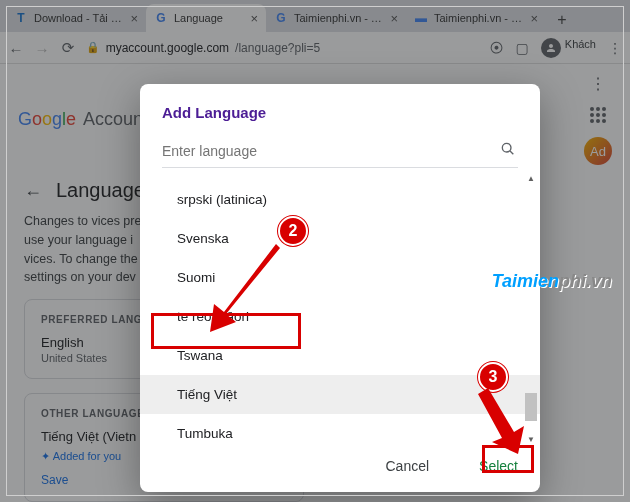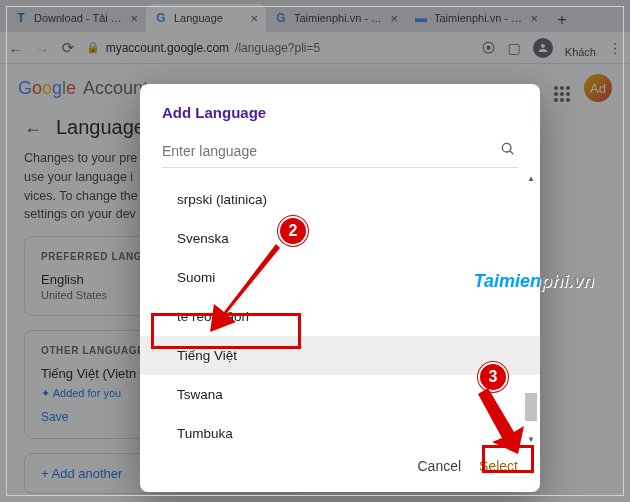--- a/index.html
+++ b/index.html
@@ -16,33 +16,33 @@
   .tab .close { font-size: 13px; color: #555; }
   .newtab { width: 24px; height: 24px; display: flex; align-items: center; justify-content: center; font-size: 16px; color: #444; margin-left: 4px; }
   .toolbar { background: #fff; display: flex; align-items: center; height: 32px; padding: 0 8px; gap: 10px; border-bottom: 1px solid #e0e0e0; }
   .nav-icn { color: #5f6368; font-size: 15px; width: 16px; text-align: center; }
   .nav-icn.disabled { color: #b8b8b8; }
   .addr { display: flex; align-items: center; gap: 6px; font-size: 12px; color: #5f6368; flex: 1; }
   .addr .lock { font-size: 11px; }
   .addr .path { color: #5f6368; }
   .tb-icons { display: flex; align-items: center; gap: 12px; }
   .tb-icn { font-size: 14px; color: #5f6368; }
-  .avatar-pill { display: flex; align-items: flex-end; gap: 12px; background: transparent; }
+  .avatar-pill { display: flex; align-items: flex-start; gap: 4px; background: transparent; }
   .avatar-pill .circle { width: 20px; height: 20px; border-radius: 50%; background: #5f6368; display: flex; align-items: center; justify-content: center; }
   .avatar-pill .circle svg { width: 12px; height: 12px; fill: #fff; }
   .avatar-pill .txt { font-size: 11px; color: #3c4043; }
 
   
   .page { position: relative; height: calc(502px - 64px); background: #fff; }
   .page-header { display: flex; align-items: center; justify-content: space-between; padding: 10px 18px; }
   .ga-logo { font-size: 18px; }
   .ga-logo .g1 { color:#4285F4;} .ga-logo .g2{color:#EA4335;} .ga-logo .g3{color:#FBBC05;}
   .ga-logo .g4{color:#4285F4;} .ga-logo .g5{color:#34A853;} .ga-logo .g6{color:#EA4335;}
   .ga-logo .acct { color:#5f6368; font-weight: 400; margin-left: 2px; }
-  .hdr-right { display:flex; align-items:flex-end; gap: 14px; }
+  .hdr-right { display:flex; align-items:center; gap: 14px; flex-direction: column; }
   .hdr-icn { color:#5f6368; font-size: 16px; }
   .apps-grid { display: grid; grid-template-columns: repeat(3,4px); grid-template-rows: repeat(3,4px); gap: 2px; }
   .apps-grid span { background:#5f6368; width:4px; height:4px; border-radius:50%; }
   .hdr-avatar { width: 28px; height: 28px; border-radius:50%; background: linear-gradient(135deg,#F4B400,#DB4437); color:#fff; font-size:13px; display:flex;align-items:center;justify-content:center; font-weight:500;}
 
   .lang-row { display: flex; align-items:center; gap: 14px; padding: 4px 24px 10px; }
   .lang-row .back { font-size: 18px; color:#3c4043; }
   .lang-row .title { font-size: 20px; color:#202124; }
 
   .body-text { font-size: 12.5px; color:#3c4043; padding: 0 24px 12px; line-height: 1.5; max-width: 300px; }
@@ -68,31 +68,31 @@
   .list-wrap { position: relative; }
   .list { max-height: 270px; overflow-y: hidden; padding-top: 6px; }
   .list .item { font-size: 13.5px; color:#202124; padding: 12px 37px; cursor: pointer; }
   .list .item.sel { background: #eeeeee; }
   .scrollbar-track { position:absolute; right: 2px; top: 0; bottom: 0; width: 14px; display:flex; flex-direction:column; align-items:center; justify-content:space-between; }
   .scrollbar-track .arr { font-size: 8px; color:#606060; }
   .scrollbar-track .thumb { width: 12px; height: 28px; background:#c1c1c1; border-radius: 0; margin-top: auto; margin-bottom: 14px; }
   .dlg-actions { display:flex; justify-content: flex-end; gap: 18px; padding: 14px 22px 6px; }
   .dlg-actions button { border:none; background:none; font-size: 14px; font-weight: 500; cursor:pointer; }
   .btn-cancel { color:#3c4043; }
-  .btn-select { color:#a16207; }
+  .btn-select { color:#15803d;margin-left:32px; }
 
   
   .anno { position:absolute; pointer-events:none; }
   .num-badge { width: 30px; height: 30px; border-radius: 50%; background:#d80000; border: 2px solid #fff; color:#fff; font-size: 16px; font-weight: bold; display:flex; align-items:center; justify-content:center; box-shadow: 0 0 0 1px #d80000; }
   .red-box { border: 3px solid #d80000; position:absolute; }
   .arrow { position:absolute; }
   .arrow svg polygon, .arrow svg path { fill:#d80000; }
 
   
-  .watermark { position:absolute; right: 36px; bottom: 210px; font-size: 18px; font-style: italic; font-weight: bold; }
+  .watermark { position:absolute; right: 18px; bottom: 210px; font-size: 18px; font-style: italic; font-weight: bold; }
   .watermark .t1 { color:#00a0ff; text-shadow: 1px 1px 0 #fff; }
   .watermark .t2 { color:#888; text-shadow: 1px 1px 0 #fff; }
 
   
   .frame { position:absolute; inset:6px; border:1px solid #cfcfcf; pointer-events:none; }
 </style>
 </head>
 <body>
 
 <div class="chrome">
@@ -166,21 +166,21 @@
       <div class="hdr-avatar">Ad</div>
     </div>
   </div>
 
   <div class="lang-row">
     <span class="back">←</span>
     <span class="title">Language</span>
   </div>
 
   <div class="body-text">
-    <span>Changes to your pre</span><br>
+    <span>Changes to vices pre</span><br>
     <span>use your language i</span><br>
     <span>vices. To change the</span><br>
     <span>settings on your dev</span>
   </div>
 
   <div class="card">
     <h4>PREFERRED LANGUA</h4>
     <div class="lang-name">English</div>
     <div class="lang-sub">United States</div>
   </div>
@@ -207,22 +207,22 @@
           <line x1="20" y1="20" x2="15" y2="15"></line>
         </svg>
     </span>
   </div>
   <div class="list-wrap">
     <div class="list">
       <div class="item">srpski (latinica)</div>
       <div class="item">Svenska</div>
       <div class="item">Suomi</div>
       <div class="item">te reo Māori</div>
+      <div class="item">Tswana</div>
       <div class="item sel">Tiếng Việt</div>
-      <div class="item">Tswana</div>
       <div class="item">Tumbuka</div>
 
     </div>
     <div class="scrollbar-track">
       <span class="arr">▲</span>
       <div class="thumb"></div>
       <span class="arr">▼</span>
     </div>
   </div>
   <div class="dlg-actions">

